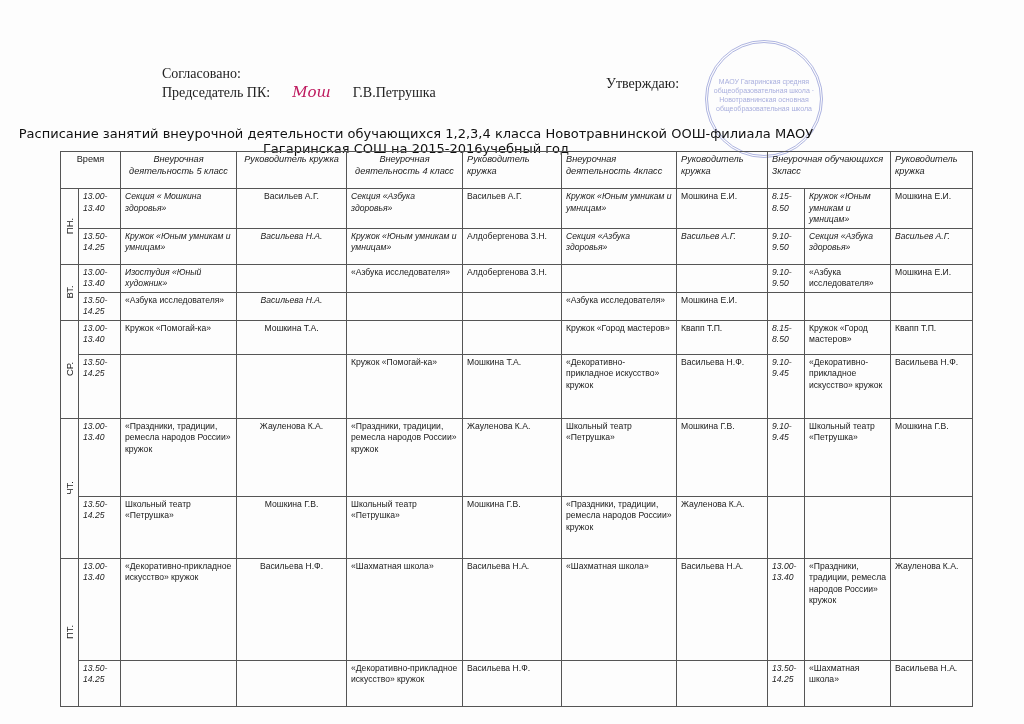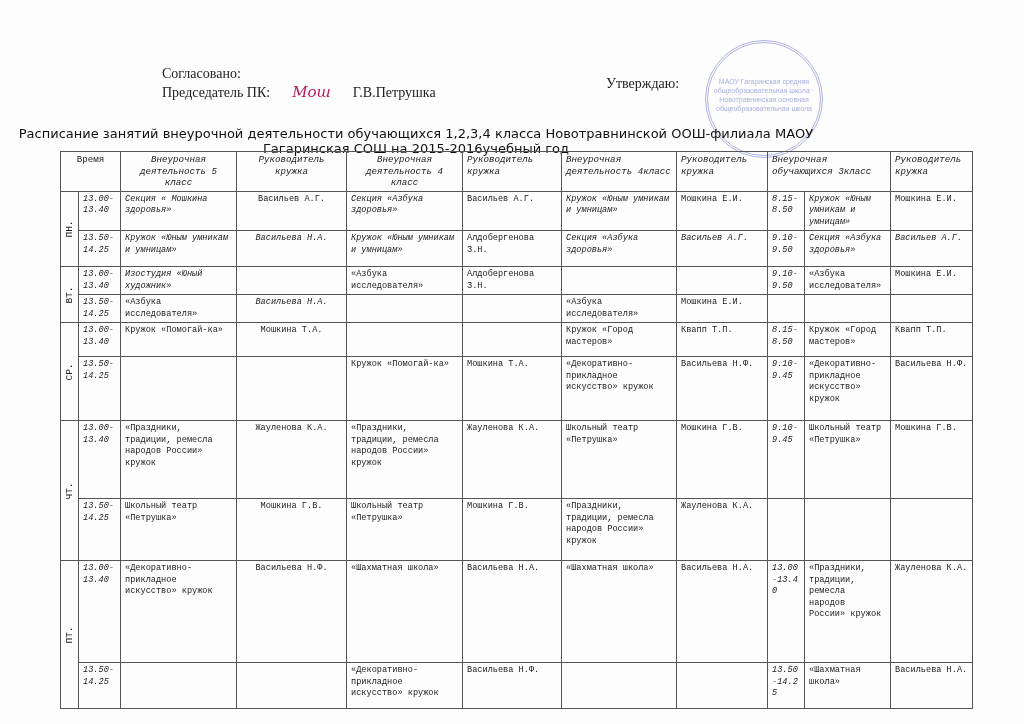--- a/index.html
+++ b/index.html
@@ -16,21 +16,21 @@
     position: absolute; left: 705px; top: 40px; width: 118px; height: 118px; border-radius: 50%;
     border: 3px double rgba(110,120,200,0.55); box-sizing: border-box;
     color: rgba(110,120,200,0.6); font-size: 7px; text-align: center; padding-top: 34px; line-height: 9px;
   }
   .title {
     position: absolute; left: 0; width: 832px; top: 126px; text-align: center;
     font-family: "DejaVu Sans", sans-serif; font-size: 13px; color: #111;
   }
   table.sched {
     position: absolute; left: 60px; top: 151px; width: 912px; border-collapse: collapse;
-    table-layout: fixed; font-family: Liberation Mono, monospace; font-size: 8.6px; line-height: 11.5px;
+    table-layout: fixed; font-family: Liberation Sans, sans-serif; font-size: 8.6px; line-height: 11.5px;
   }
   table.sched th, table.sched td { border: 1px solid #555; vertical-align: top; padding: 2px 4px; word-wrap: break-word; }
   table.sched th { font-weight: normal; font-style: italic; font-size: 9.2px; text-align: center; height: 32px; }
   table.sched th.left { text-align: left; }
   table.sched th.plain { font-style: normal; }
   .day { position: relative; padding: 0 !important; }
   .day span { position: absolute; left: 50%; top: 50%; transform: translate(-50%,-50%) rotate(-90deg); white-space: nowrap; font-size: 9.5px; }
   .time { font-style: italic; }
   .it { font-style: italic; }
   .center { text-align: center; }

